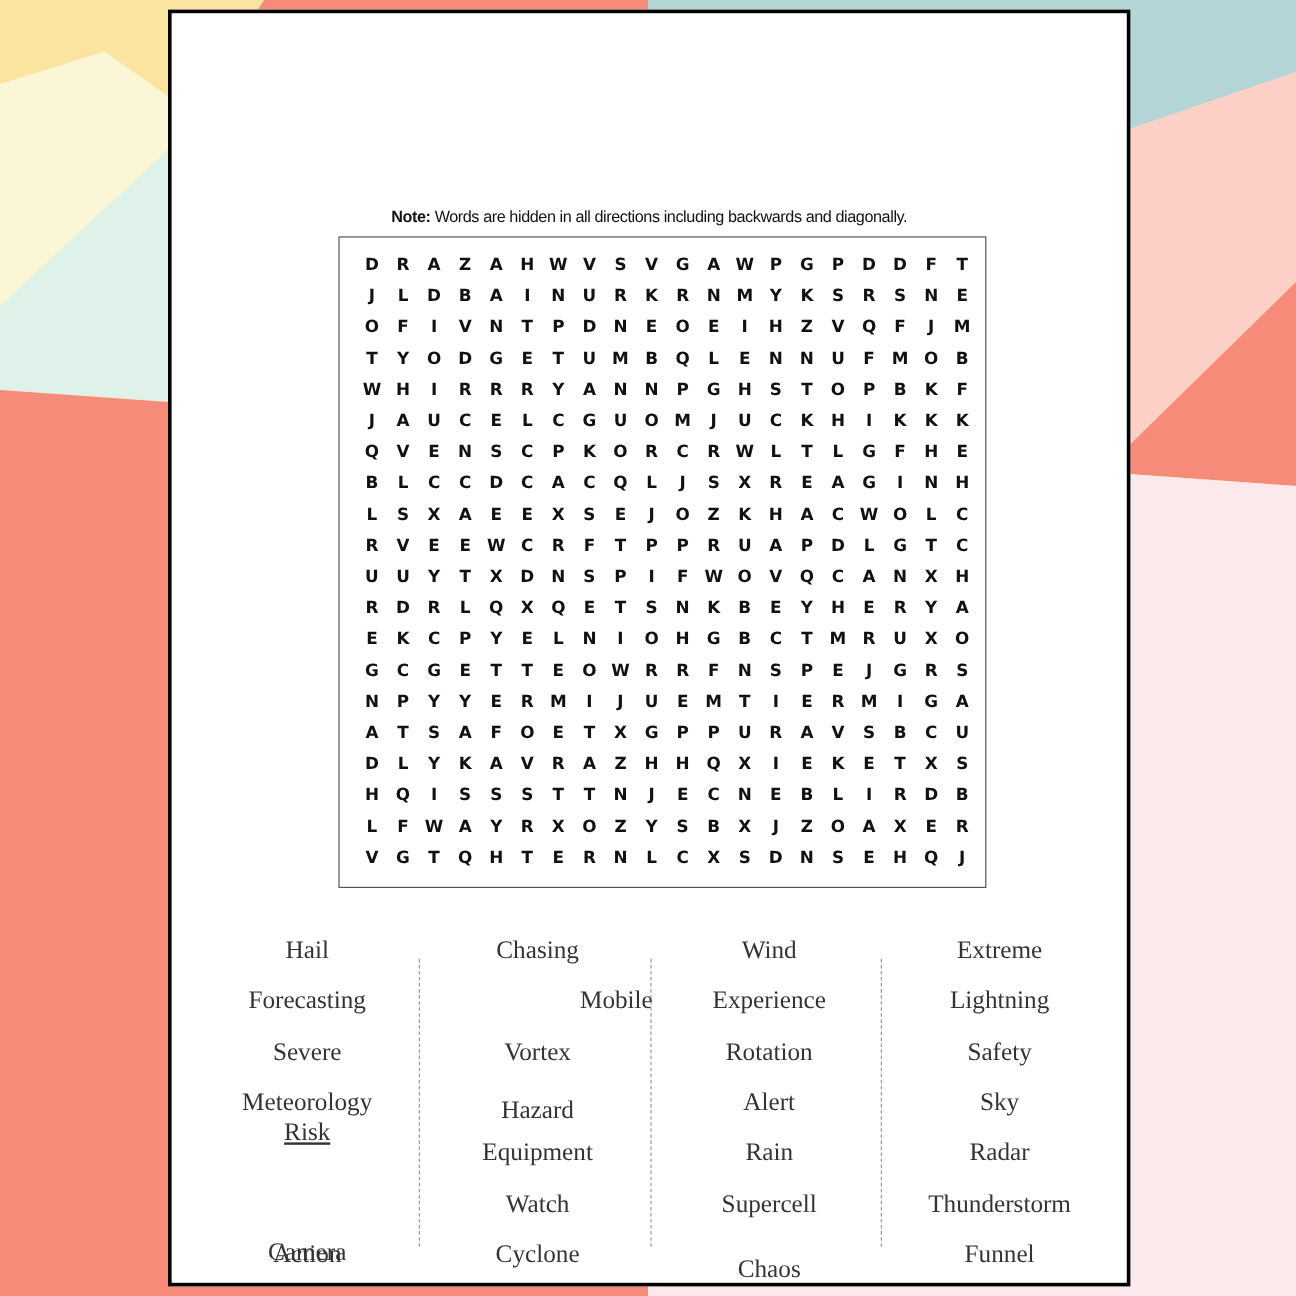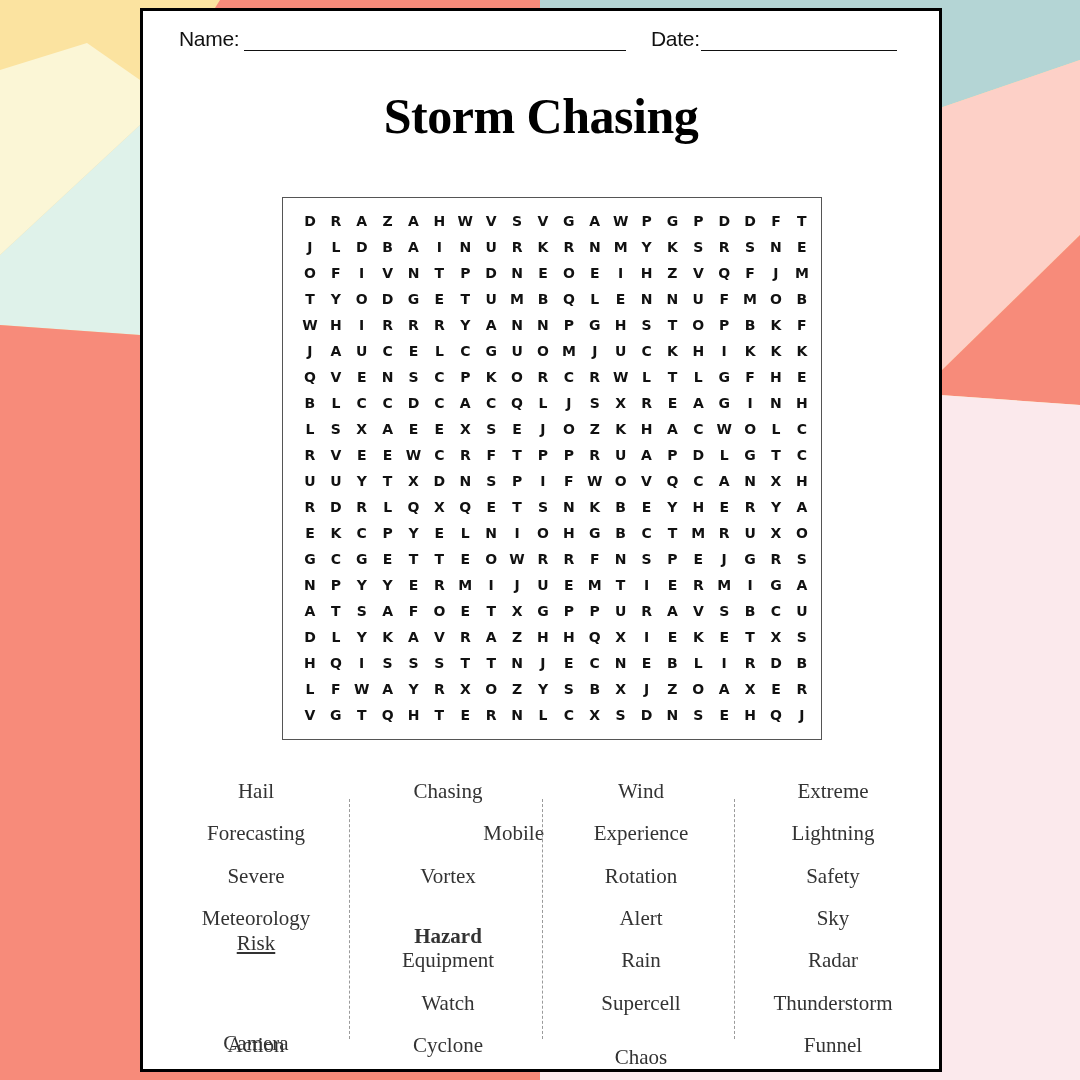--- a/index.html
+++ b/index.html
@@ -67,29 +67,23 @@
   <polygon points="540,0 940,0 940,8 540,8" fill="#b4d5d5"></polygon>
   <polygon points="940,108 1080,60 1080,235 940,372" fill="#fdd0c7"></polygon>
   <polygon points="1080,235 1080,405 940,395 940,372" fill="#f78b7a"></polygon>
   <polygon points="940,395 1080,405 1080,1080 940,1080" fill="#fbe9ec"></polygon>
   <polygon points="140,1066 540,1066 540,1080 140,1080" fill="#f78b7a"></polygon>
   <polygon points="540,1066 940,1066 940,1080 540,1080" fill="#fbe9ec"></polygon>
 </svg>
 
 <div class="sheet">
 
-  <div class="hdr-row">
-    <span class="hdr-label" style="left:36px;">Name:</span>
-    <span class="hdr-line" style="left:101px; width:382px;"></span>
-    <span class="hdr-label" style="left:508px;">Date:</span>
-    <span class="hdr-line" style="left:558px; width:196px;"></span>
-  </div>
-
-  <div class="title">Storm Chasing</div>
-
+
+
+  <div class="note"><b>Note:</b><span> Words are hidden in all directions including backwards and diagonally.</span></div>
 
   <div class="grid-box">
     <div class="grid" id="grid">
         <span class="cell">D</span>
         <span class="cell">R</span>
         <span class="cell">A</span>
         <span class="cell">Z</span>
         <span class="cell">A</span>
         <span class="cell">H</span>
         <span class="cell">W</span>
@@ -497,21 +491,21 @@
         <div class="word" style="top: 134.9px;">Meteorology</div>
         <div class="word" style="top: 160px; text-decoration: underline;">Risk</div>
         <div class="word" style="top: 219.5px; margin-top: 40px;">Camera</div>
         <div class="word" style="top: 261.8px;">Action</div>
       </div>
     <div class="divider" style="left:206px;"></div>
     <div class="col" style="left:209px;">
         <div class="word" style="top: 8px;">Chasing</div>
         <div class="word" style="top: 50.3px; text-align: right;">Mobile</div>
         <div class="word" style="top: 92.6px;">Vortex</div>
-        <div class="word" style="top: 153px; font-weight: bold;">Hazard</div>
+        <div class="word" style="top: 142px;">Hazard</div>
         <div class="word" style="top: 177.2px;">Equipment</div>
         <div class="word" style="top: 219.5px;">Watch</div>
         <div class="word" style="top: 261.8px;">Cyclone</div>
       </div>
     <div class="divider" style="left:399px;"></div>
     <div class="col" style="left:402px;">
         <div class="word" style="top: 8px;">Wind</div>
         <div class="word" style="top: 50.3px;">Experience</div>
         <div class="word" style="top: 92.6px;">Rotation</div>
         <div class="word" style="top: 134.9px;">Alert</div>

